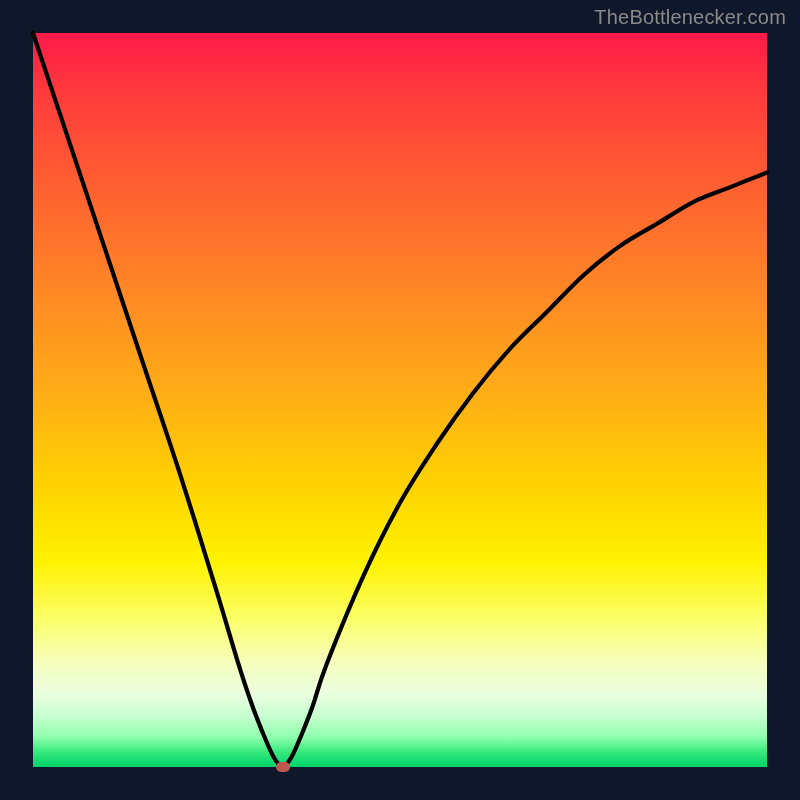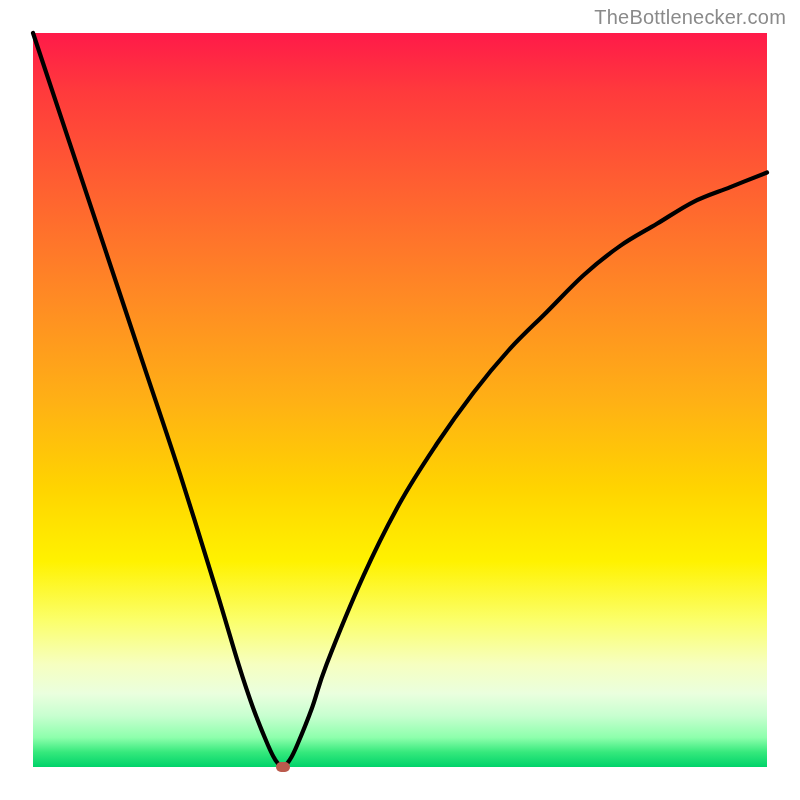--- a/index.html
+++ b/index.html
@@ -10,21 +10,21 @@
     background: #000;
     overflow: hidden;
     font-family: Arial, Helvetica, sans-serif;
   }
   .frame {
     position: absolute;
     left: 0;
     top: 0;
     width: 800px;
     height: 800px;
-    background: #ffffff;
+    background: #0f172a;
   }
   .plot-area {
     position: absolute;
     left: 33px;
     top: 33px;
     width: 734px;
     height: 734px;
     
     background: linear-gradient(to bottom,
       #ff1a49 0%,

